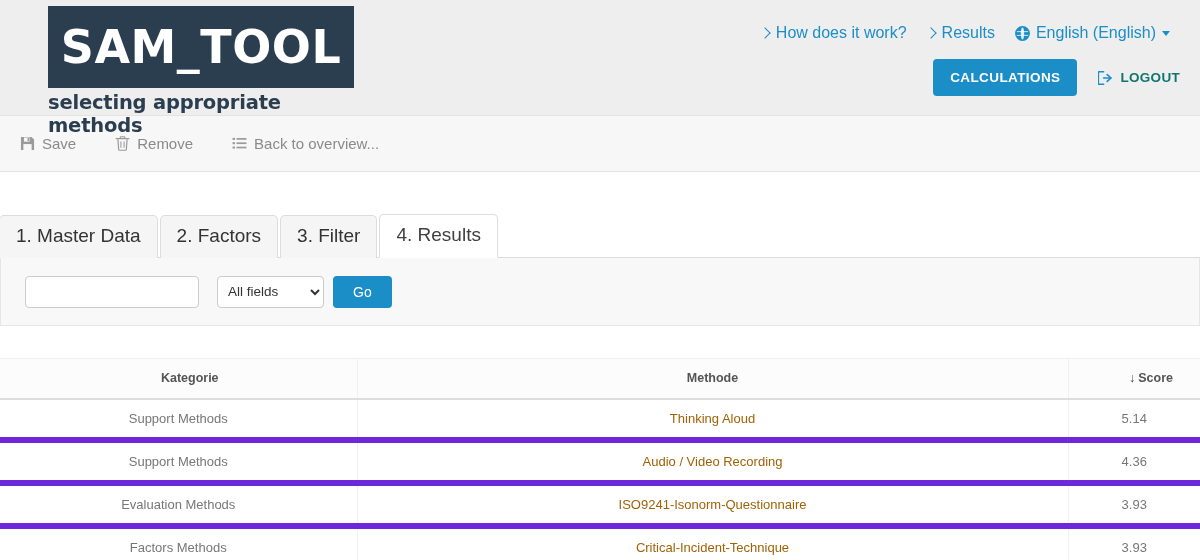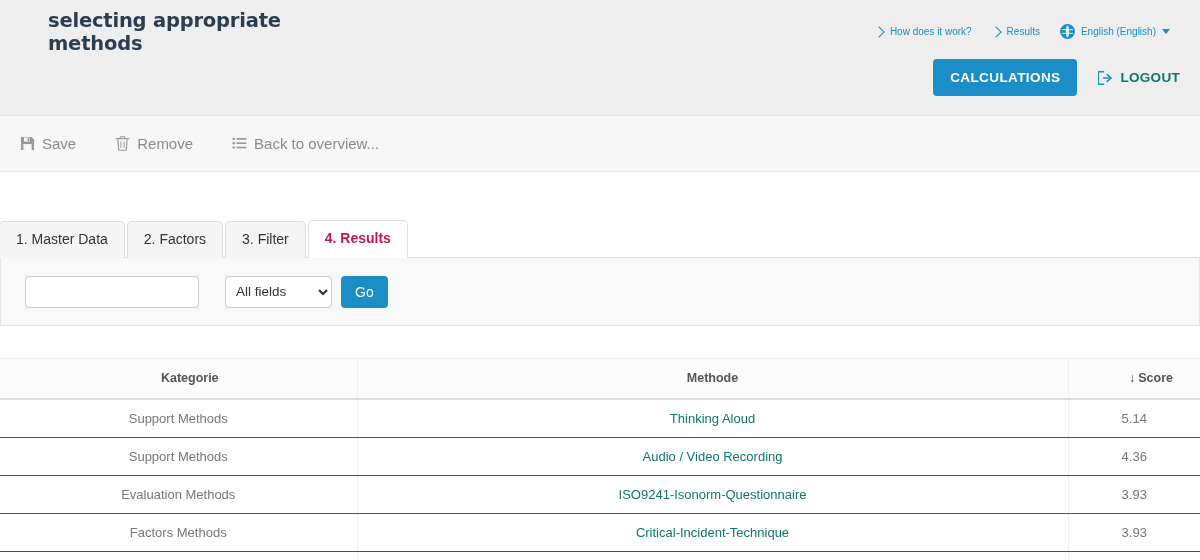--- a/index.html
+++ b/index.html
@@ -47,21 +47,21 @@
     letter-spacing: -0.2px;
     font-family: "DejaVu Sans", sans-serif;
   }
 
   .topnav {
     position: absolute;
     right: 20px; top: 24px;
     display: flex;
     align-items: center;
     gap: 0px;
-    font-size: 10px;
+    font-size: 16px;
   }
   .topnav a {
     color: #1b8dc7;
     text-decoration: none;
     display: inline-flex;
     align-items: center;
     white-space: nowrap;
     padding: 0 10px;
   }
   .chev {
@@ -147,33 +147,33 @@
     height: 41px;
     position: relative;
     z-index: 1;
   }
   .tab {
     background: #f5f5f5;
     border: 1px solid #dddddd;
     border-bottom: none;
     border-radius: 5px 5px 0 0;
     padding: 9px 16px 10px 16px;
-    font-size: 14px;
+    font-size: 19px;
     color: #333333;
     margin-right: 2px;
     cursor: pointer;
     line-height: 1.2;
     position: relative;
     bottom: -1px;
   }
   .tab:first-child { margin-left: -1px; }
   .tab.active {
     background: #ffffff;
-    font-weight: bold;
-    color: #be185d;
+    font-weight: normal;
+    color: #404040;
     border-bottom: 1px solid #ffffff;
     text-align: right;
   }
 
   
   .search-panel {
     background: #f8f8f8;
     border: 1px solid #e6e6e6;
     border-top: none;
     height: 68px;
@@ -187,39 +187,39 @@
     border: 1px solid #cccccc;
     border-radius: 4px;
     background: #fff;
     padding: 4px 9px;
     font-size: 13.5px;
     color: #555;
     outline: none;
     font-family: "Liberation Sans", sans-serif;
   }
   .search-select {
-    margin-left: 26px;
+    margin-left: 18px;
     width: 107px;
     height: 32px;
     border: 1px solid #cccccc;
     border-radius: 4px;
     background: #ffffff;
     font-size: 13.5px;
     color: #333;
     padding: 4px 6px;
     font-family: "Liberation Sans", sans-serif;
   }
   .btn-go {
     margin-left: 9px;
     background: #1b8dc7;
     color: #fff;
     border: none;
     border-radius: 4px;
     height: 32px;
-    padding: 0 14px;
+    padding: 0 20px;
     font-size: 14px;
     cursor: pointer;
     font-family: "Liberation Sans", sans-serif;
   }
 
   
   .table-wrap { padding-top: 32px; background: #fff; }
   table.results {
     width: 1200px;
     border-collapse: collapse;
@@ -236,40 +236,43 @@
     text-align: center;
     vertical-align: middle;
   }
   table.results thead th.c-kat { border-right: 1px solid #f0f0f0; padding-left: 33px; }
   table.results thead th.c-met { border-right: 1px solid #f0f0f0; }
   table.results thead th.c-score { text-align: right; padding-right: 27px; }
   table.results tbody td {
     font-size: 13px;
     color: #777777;
     padding: 11px 10px;
-    border-bottom: 1px solid #6d28d9;
+    border-bottom: 6px solid #6d28d9;
     text-align: center;
     vertical-align: middle;
     height: 33px;
   }
   td.c-kat { border-right: 1px solid #f0f0f0; }
   td.c-met { border-right: 1px solid #f0f0f0; }
-  td.c-met a { color: #0f766e; text-decoration: none; font-size: 13px; }
+  td.c-met a { color: #a16207; text-decoration: none; font-size: 13px; }
   td.c-score { text-align: right; padding-right: 27px; color: #777777; }
   .col-kat { width: 357px; }
   .col-met { width: 711px; }
   .col-score { width: 132px; }
   .sort-arrow { margin-right: 3px; font-weight: normal; }
 </style>
 </head>
 <body>
 
 <div class="header">
 
   <div class="logo-wrap">
+    <div class="logo-box">
+      <span class="logo-text">SAM_TOOL</span>
+    </div>
     <div class="logo-sub">selecting appropriate methods</div>
   </div>
 
   <div class="topnav">
     <a href="#">
       <span class="chev"></span>
       <span>How does it work?</span>
     </a>
     <a href="#">
       <span class="chev"></span>

